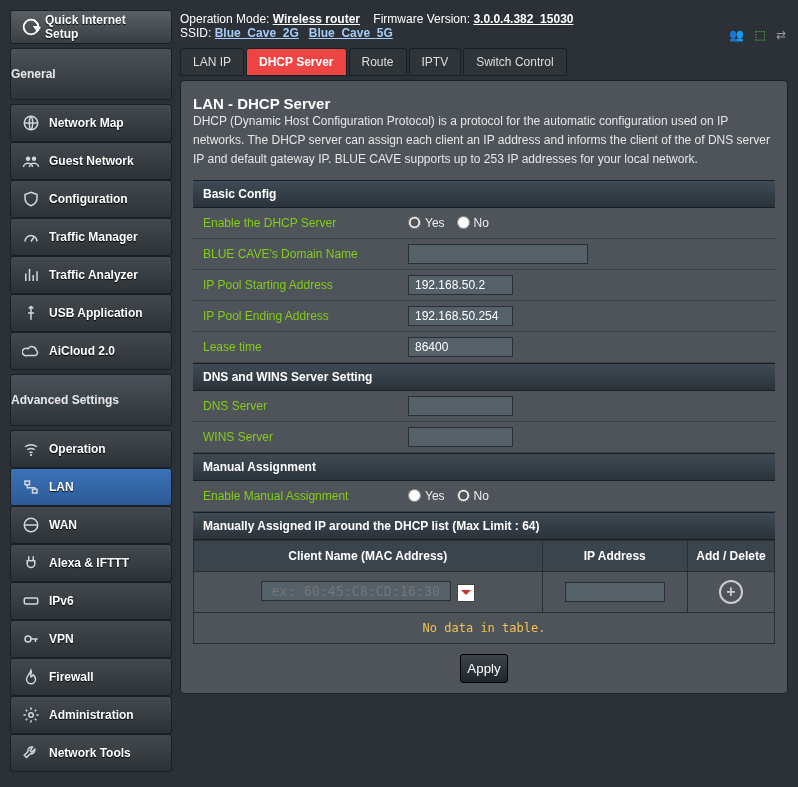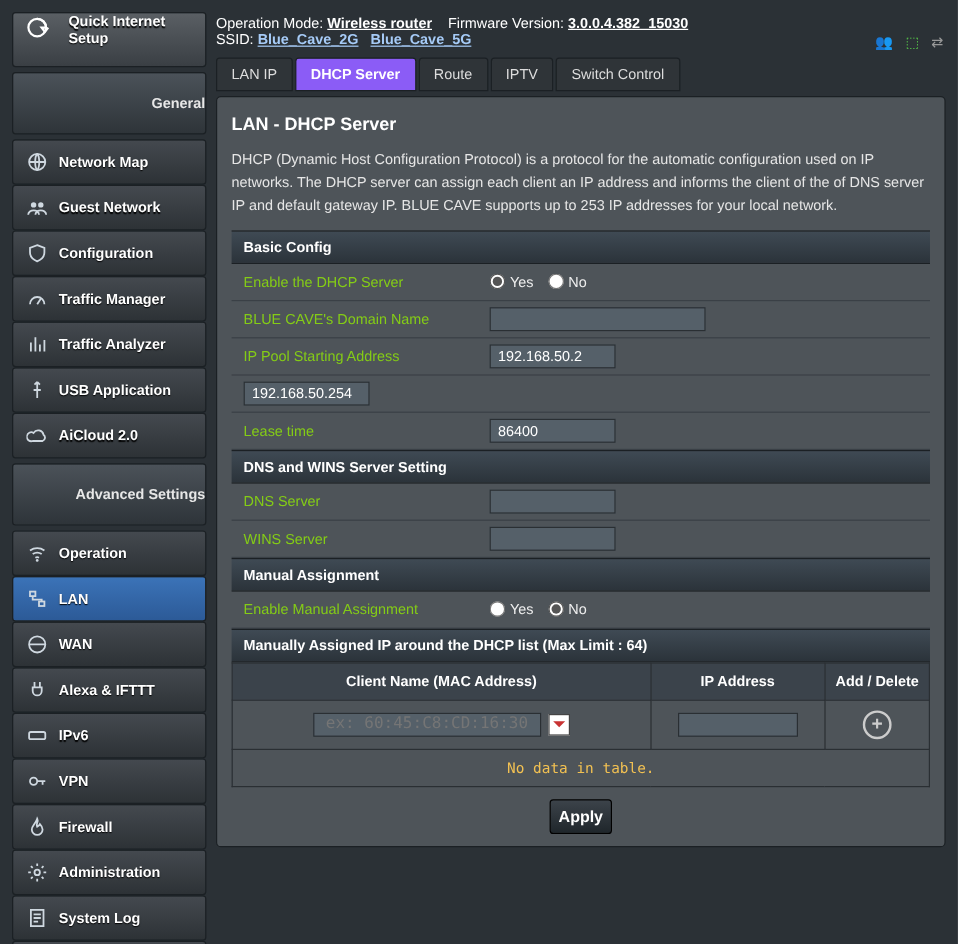--- a/index.html
+++ b/index.html
@@ -12,33 +12,33 @@
     height: 787px;
     overflow: hidden;
   }
   .page { display: flex; padding: 10px; gap: 8px; }
   
   .sidebar { width: 162px; display: flex; flex-direction: column; gap: 4px; }
   .qis {
     background: linear-gradient(#5a5f64,#3a3f44);
     border: 1px solid #1b2024;
     border-radius: 3px;
-    height: 46px;
-    display: flex; align-items: flex-start; gap: 14px;
+    height: 34px;
+    display: flex; align-items: center; gap: 2px;
     padding: 0 8px;
     color: #fff;
     font-weight: bold;
     text-shadow: 0 1px 1px #000;
   }
   .qis .ico { width: 24px; height: 24px; display: flex; align-items: center; justify-content: center; }
   .section-title {
     background: linear-gradient(#4b5259,#2e3439);
     border: 1px solid #1b2024;
     border-radius: 3px;
-    text-align: right;
+    text-align: left;
     padding: 18px 0;
     color: #e7e7e7;
     font-weight: bold;
     font-size: 12px;
   }
   .menu-item {
     background: linear-gradient(#44494f,#2d3236);
     border: 1px solid #1b2024;
     border-radius: 3px;
     height: 38px;
@@ -65,29 +65,29 @@
   .tab {
     padding: 6px 12px;
     background: #2f3438;
     color: #ddd;
     font-weight: normal;
     cursor: pointer;
     border: 1px solid #1b2024;
     border-radius: 3px 3px 0 0;
     font-size: 12px;
   }
-  .tab.active { background: #8b5cf6; color: #fff; font-weight: bold; text-align: center; }
+  .tab.active { background: #ef4444; color: #fff; font-weight: bold; text-align: center; }
   
   .panel {
     background: #4e5459;
     border: 1px solid #1b2024;
     border-radius: 4px;
     padding: 10px 12px;
   }
-  .panel h1 { font-size: 15px; font-weight: bold; margin: 4px 0 12px; color:#fff; }
+  .panel h1 { font-size: 15px; font-weight: bold; margin: 4px 0 0; color:#fff; }
   .desc { font-size: 12px; color: #e6e6e6; line-height: 1.6; margin-bottom: 10px; }
   .group-head {
     background: linear-gradient(#3f4a54,#2b333a);
     padding: 6px 10px;
     font-weight: bold;
     color: #fff;
     border-top: 1px solid #1b2024;
     border-bottom: 1px solid #1b2024;
   }
   .form-row { display: flex; border-bottom: 1px solid #3a4046; }
@@ -124,21 +124,21 @@
   }
   .add-btn {
     width: 24px; height: 24px; border-radius: 50%; border: 2px solid #ccc;
     display: inline-flex; align-items:center; justify-content:center;
     color:#ccc; font-size:16px; font-weight:bold; background:transparent;
   }
   .no-data { text-align:center; padding:10px; color:#f2c152; font-family: monospace; font-size:12px; }
   .apply-row { text-align:center; padding-top:10px; }
   .apply-btn {
     background: linear-gradient(#3c434a,#1f262b);
-    color:#fff; font-weight:bold; border:1px solid #000; border-radius:3px;
+    color:#fff; font-weight:normal; border:1px solid #000; border-radius:3px;
     padding: 6px 6px; cursor:pointer;
   }
   svg { fill: currentColor; }
 </style>
 </head>
 <body>
 
 <div class="page">
 
   <div class="sidebar">
@@ -287,29 +287,20 @@
             <svg viewBox="0 0 24 24" width="18" height="18">
               <circle cx="12" cy="12" r="3" fill="none" stroke="currentColor" stroke-width="2"></circle>
               <path d="M12 2v3M12 19v3M2 12h3M19 12h3M5 5l2 2M17 17l2 2M19 5l-2 2M5 19l2-2" stroke="currentColor" stroke-width="2"></path>
             </svg>
           </span>
           <span>Administration</span>
         </div>
         <div class="menu-item">
           <span class="ico">
             <svg viewBox="0 0 24 24" width="18" height="18">
-              <rect x="5" y="3" width="14" height="18" fill="none" stroke="currentColor" stroke-width="2"></rect>
-              <path d="M8 8h8M8 12h8M8 16h5" stroke="currentColor" stroke-width="2"></path>
-            </svg>
-          </span>
-          <span>System Log</span>
-        </div>
-        <div class="menu-item">
-          <span class="ico">
-            <svg viewBox="0 0 24 24" width="18" height="18">
               <path d="M14 4a5 5 0 0 0-6 6l-5 5 3 3 5-5a5 5 0 0 0 6-6l-4 4-2-2z" fill="none" stroke="currentColor" stroke-width="2"></path>
             </svg>
           </span>
           <span>Network Tools</span>
         </div>
       </div>
   </div>
 
   <div class="content">
     <div class="topinfo">
@@ -369,20 +360,21 @@
       </div>
 
       <div class="form-row">
         <div class="form-label">IP Pool Starting Address</div>
         <div class="form-field">
             <input type="text" style="width: 105px;" value="192.168.50.2">
           </div>
       </div>
 
       <div class="form-row">
+        <div class="form-label">IP Pool Ending Address</div>
         <div class="form-field">
             <input type="text" style="width: 105px;" value="192.168.50.254">
           </div>
       </div>
 
       <div class="form-row">
         <div class="form-label">Lease time</div>
         <div class="form-field">
             <input type="text" style="width: 105px;" value="86400">
           </div>

